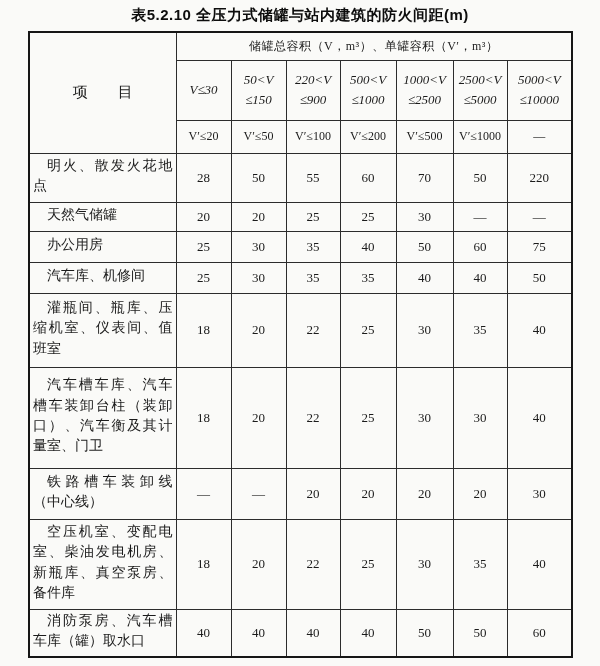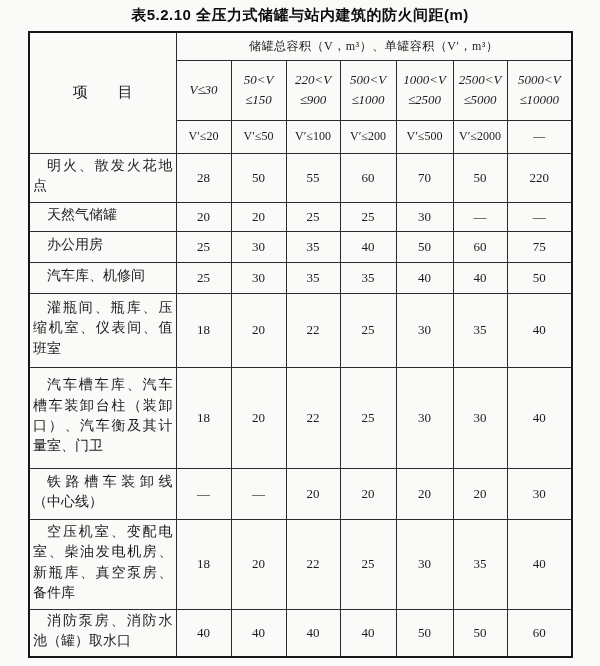--- a/index.html
+++ b/index.html
@@ -149,21 +149,21 @@
         <span class="ln">≤10000</span>
       </th>
     </tr>
 
     <tr style="height:33px">
       <th class="vsingle">V′≤20</th>
       <th class="vsingle">V′≤50</th>
       <th class="vsingle">V′≤100</th>
       <th class="vsingle">V′≤200</th>
       <th class="vsingle">V′≤500</th>
-      <th class="vsingle">V′≤2000</th>
+      <th class="vsingle">V′≤1000</th>
       <th class="vsingle">—</th>
     </tr>
 
     <tr style="height:49px">
       <td class="lbl">明火、散发火花地点</td>
       <td class="val">28</td>
       <td class="val">50</td>
       <td class="val">55</td>
       <td class="val">60</td>
       <td class="val">70</td>
@@ -234,21 +234,21 @@
       <td class="lbl">空压机室、变配电室、柴油发电机房、新瓶库、真空泵房、备件库</td>
       <td class="val">18</td>
       <td class="val">20</td>
       <td class="val">22</td>
       <td class="val">25</td>
       <td class="val">30</td>
       <td class="val">35</td>
       <td class="val">40</td>
     </tr>
     <tr style="height:48px">
-      <td class="lbl">消防泵房、消防水池（罐）取水口</td>
+      <td class="lbl">消防泵房、汽车槽车库（罐）取水口</td>
       <td class="val">40</td>
       <td class="val">40</td>
       <td class="val">40</td>
       <td class="val">40</td>
       <td class="val">50</td>
       <td class="val">50</td>
       <td class="val">60</td>
     </tr>
   </tbody>
     </table>

